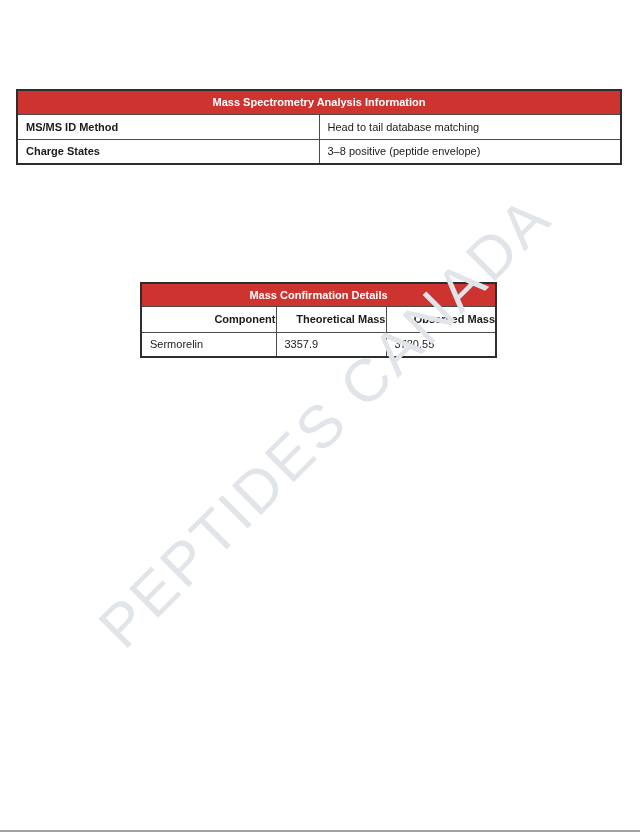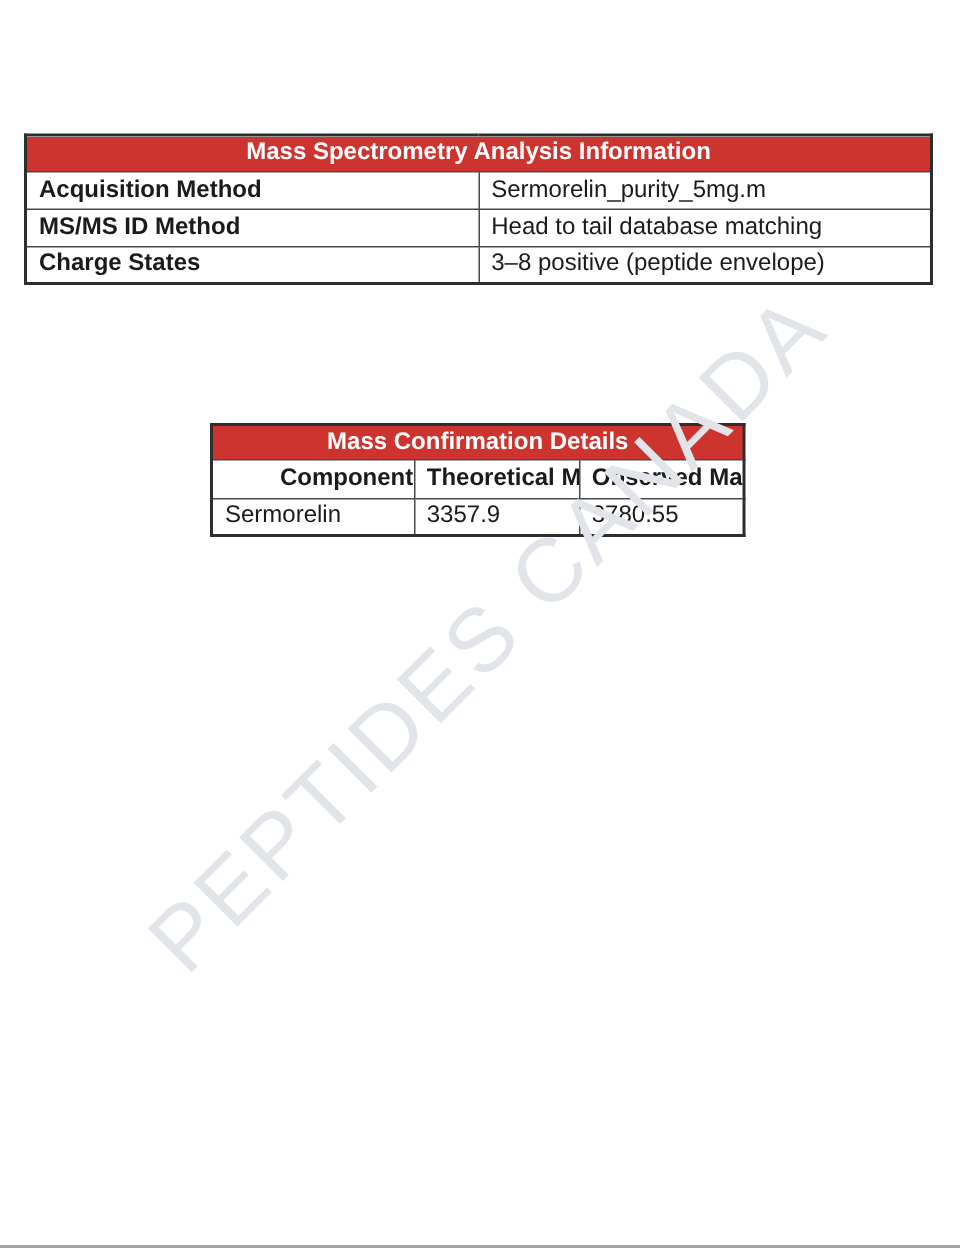--- a/index.html
+++ b/index.html
@@ -19,21 +19,21 @@
   
   .doc-table {
     position: absolute;
     border-collapse: collapse;
     table-layout: fixed;
     background: #ffffff;
   }
   .doc-table th, .doc-table td {
     border: 1px solid #4a4a4a;
     padding: 0 0 0 8px;
-    font-size: 16px;
+    font-size: 11px;
     text-align: left;
     vertical-align: middle;
     white-space: nowrap;
     overflow: hidden;
   }
   .doc-table { border: 2px solid #2e2e2e; }
 
   .red-title {
     background: #ce342f;
     color: #ffffff;
@@ -97,24 +97,20 @@
 </style>
 </head>
 <body style="background: rgb(255, 255, 255);">
 
 <table class="doc-table" id="ms-info-table">
   <tbody>
     <tr class="title-row">
       <td class="red-title" colspan="2" style="background: rgb(206, 52, 47);">Mass Spectrometry Analysis Information</td>
     </tr>
     <tr class="data-row">
-      <td class="label-cell">Acquisition Method</td>
-      <td class="value-cell">Sermorelin_purity_5mg.m</td>
-    </tr>
-    <tr class="data-row">
       <td class="label-cell">MS/MS ID Method</td>
       <td class="value-cell">Head to tail database matching</td>
     </tr>
     <tr class="data-row">
       <td class="label-cell">Charge States</td>
       <td class="value-cell">3–8 positive (peptide envelope)</td>
     </tr>
   </tbody>
 </table>
 

